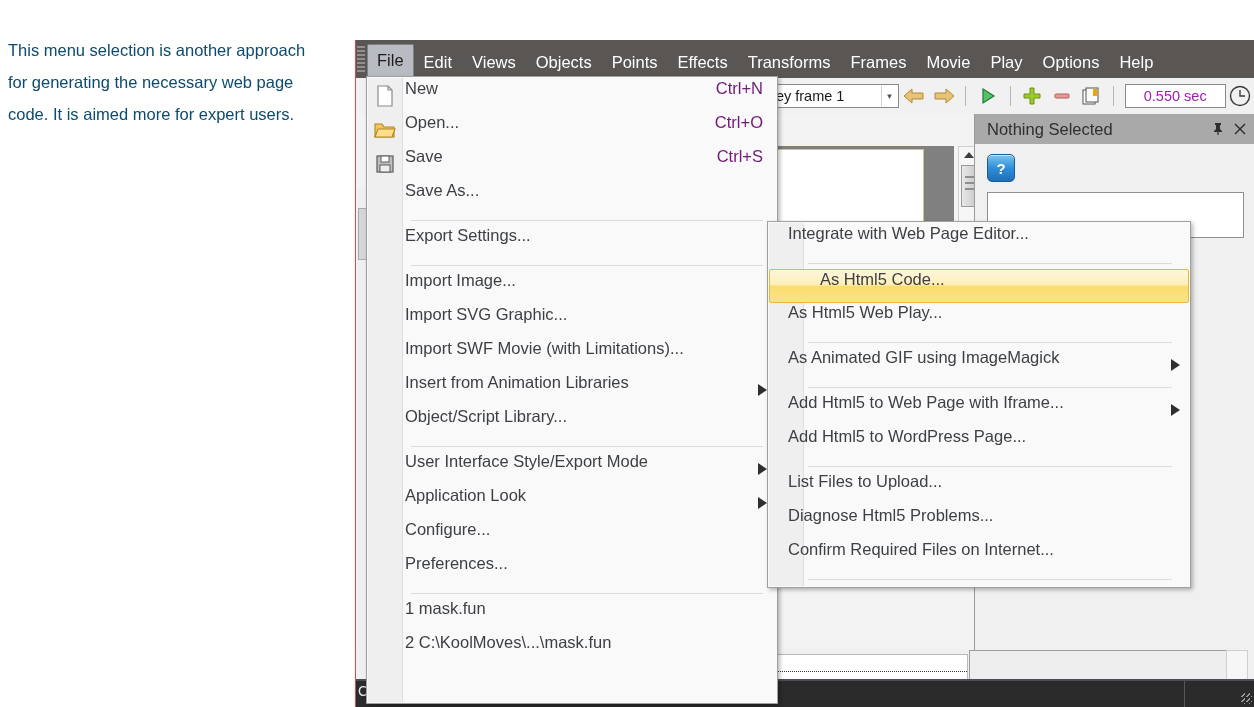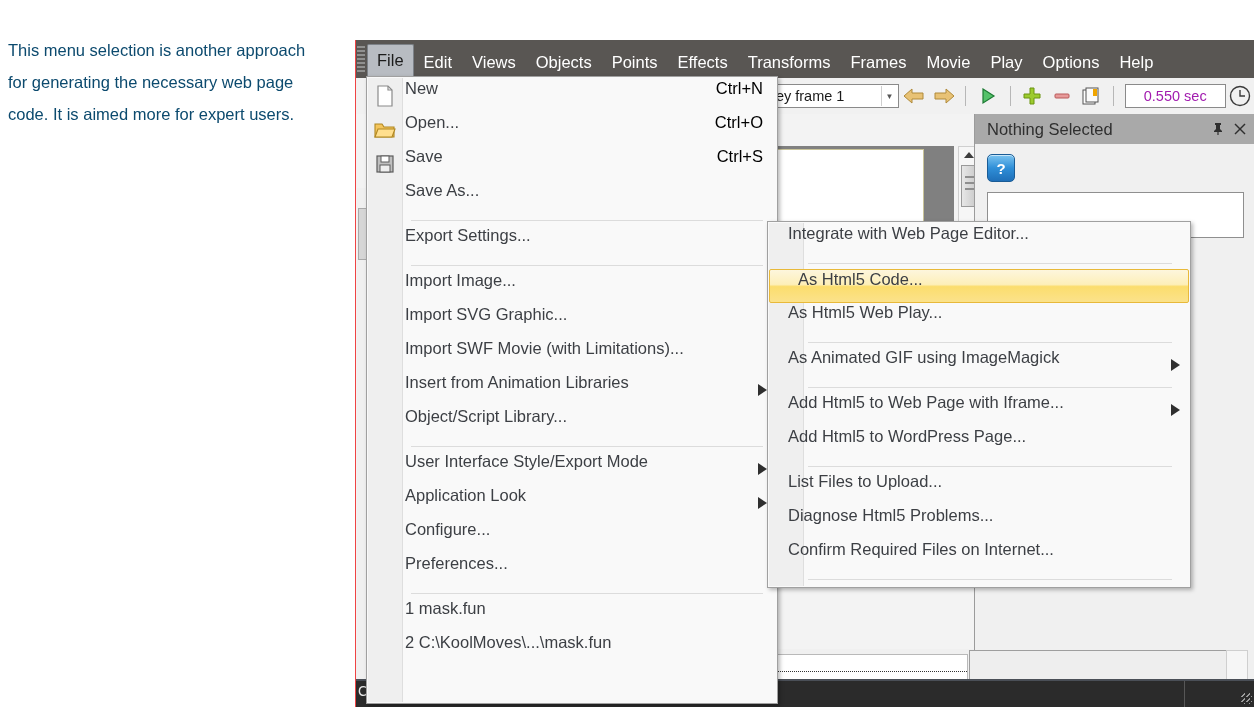--- a/index.html
+++ b/index.html
@@ -176,21 +176,21 @@
     position:relative;display:flex;align-items:flex-start;
     height:34px;padding-left:38px;padding-right:14px;
     font-size:16.5px;color:#3c3f44;white-space:nowrap;cursor:default;
     box-sizing:border-box;
   }
   .menu-item .ico{
     position:absolute;left:6px;top:50%;transform:translateY(-50%);
     width:24px;height:22px;display:flex;align-items:center;justify-content:center;
   }
   .menu-item .shortcut{
-    margin-left:auto;padding-left:40px;color:#000000;font-size:16.5px;
+    margin-left:auto;padding-left:40px;color:#701a75;font-size:16.5px;
   }
   .menu-item .sub-arrow{
     position:absolute;right:10px;top:50%;transform:translateY(-50%);
     width:0;height:0;border-top:6px solid transparent;
     border-bottom:6px solid transparent;border-left:9px solid #2f2f2f;
   }
   .menu-item.highlight{
     background:linear-gradient(to bottom,#fdf6dd 0%,#fdefb9 45%,#fbdd6d 52%,#fbe28b 100%);
     border:1px solid #e8b93a;
     border-radius:2px;
@@ -199,21 +199,21 @@
   }
   .menu-sep{
     height:1px;background:#dcdcdc;margin:5px 14px 5px 44px;
   }
 
   
   #file-menu{left:10px;top:36px;width:412px;}
   
   #submenu{left:411px;top:181px;width:424px;}
   #submenu .menu-item{padding-left:20px;}
-  #submenu .menu-item.highlight{padding-left:28px;}
+  #submenu .menu-item.highlight{padding-left:50px;}
   #submenu .menu-sep{margin-left:40px;margin-right:18px;}
 
   
   .right-panel{
     position:absolute;left:618px;top:74px;width:281px;height:536px;
     background:#f0f0f0;border-left:1px solid #9b9b9b;
   }
   .rp-title{
     height:30px;background:#a9a9a9;display:flex;align-items:center;
     padding:0 8px 0 12px;box-sizing:border-box;

